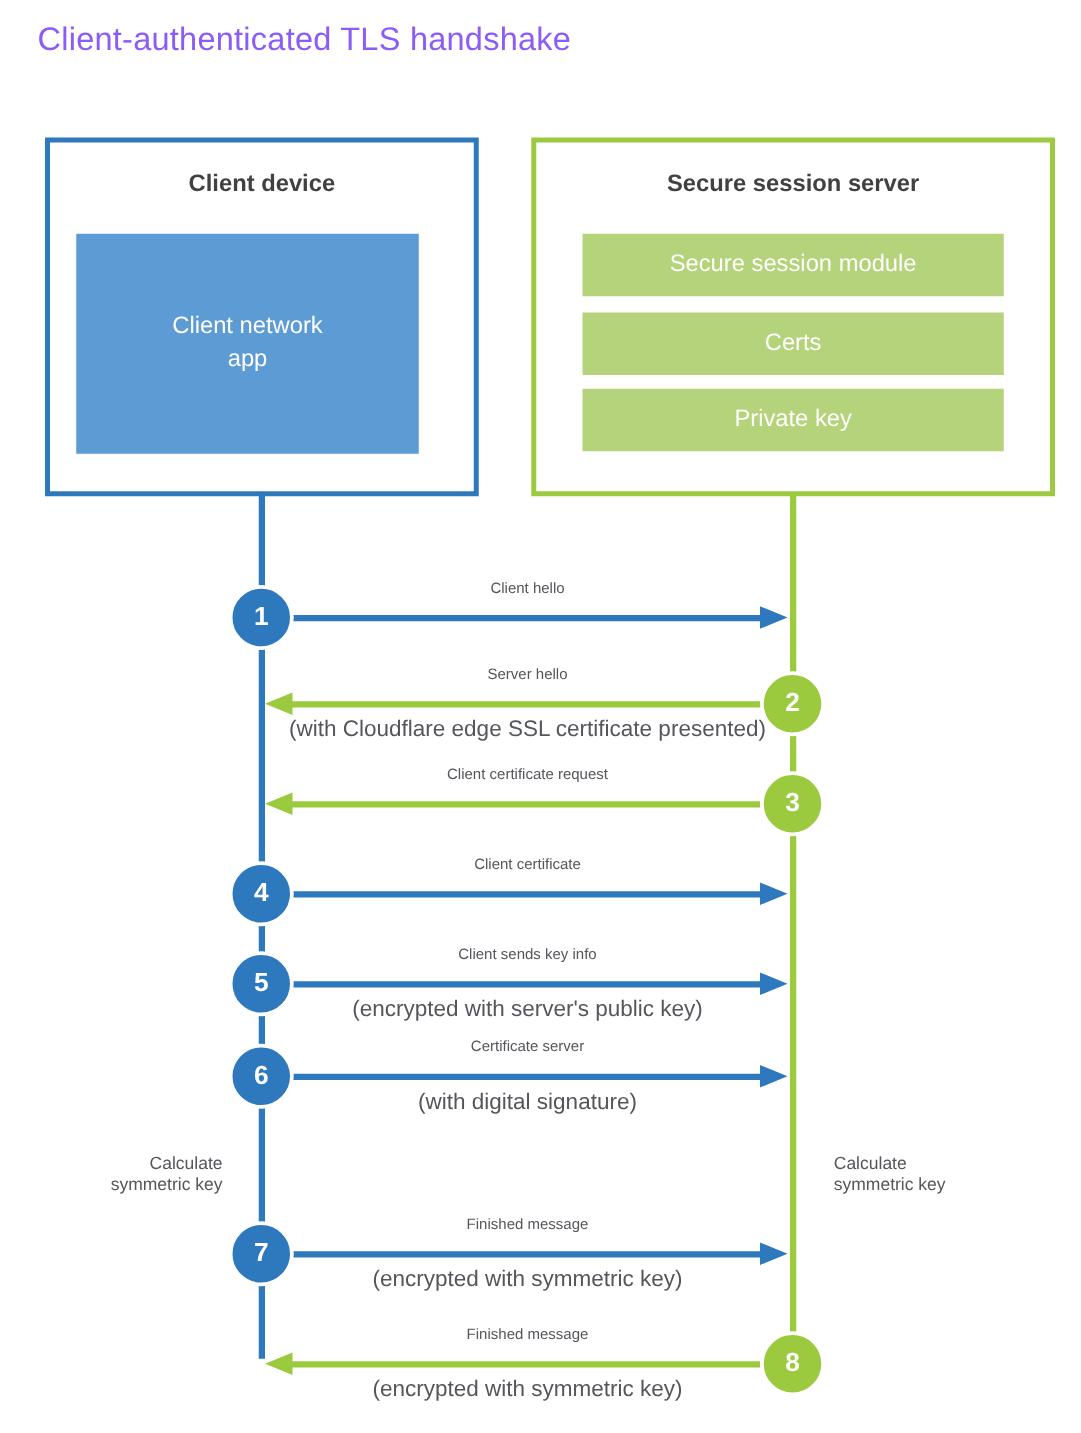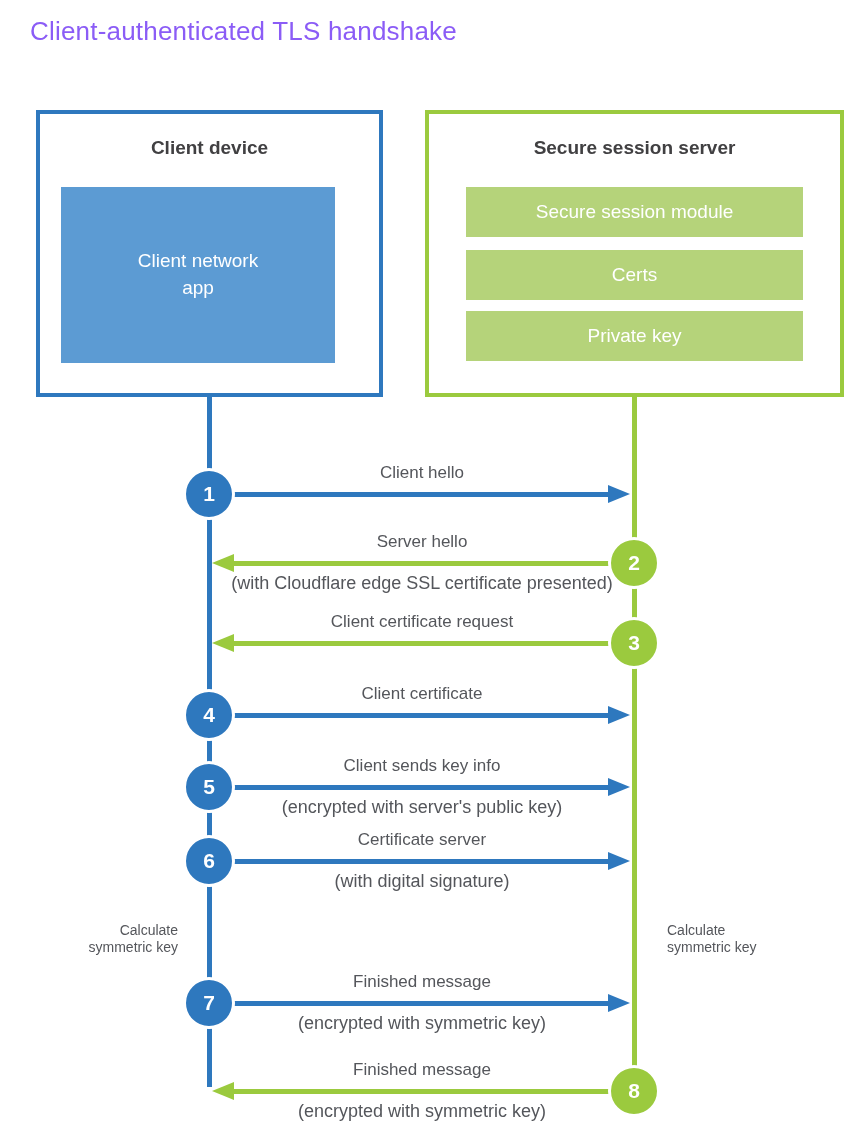--- a/index.html
+++ b/index.html
@@ -42,21 +42,21 @@
   }
   .c-blue  { background:var(--blue); }
   .c-green { background:var(--green); }
 
   .head { width:0; height:0; border-top:9px solid transparent; border-bottom:9px solid transparent; }
   .head-r { border-left:22px solid var(--blue); }
   .head-l { border-right:22px solid var(--green); }
 
   .msg {
     left:212px; width:420px; text-align:center;
-    font-size:17px; color:var(--text_gray);
+    font-size:12px; color:var(--text_gray);
   }
   .msg-sub {
     left:212px; width:420px; text-align:center;
     font-size:18px; color:var(--text_gray);
   }
   .note {
     font-size:13.5px; color:var(--text_gray);
     line-height:16px; white-space:pre-line;
   }
   .calc { line-height:17px; font-size:14px; }

